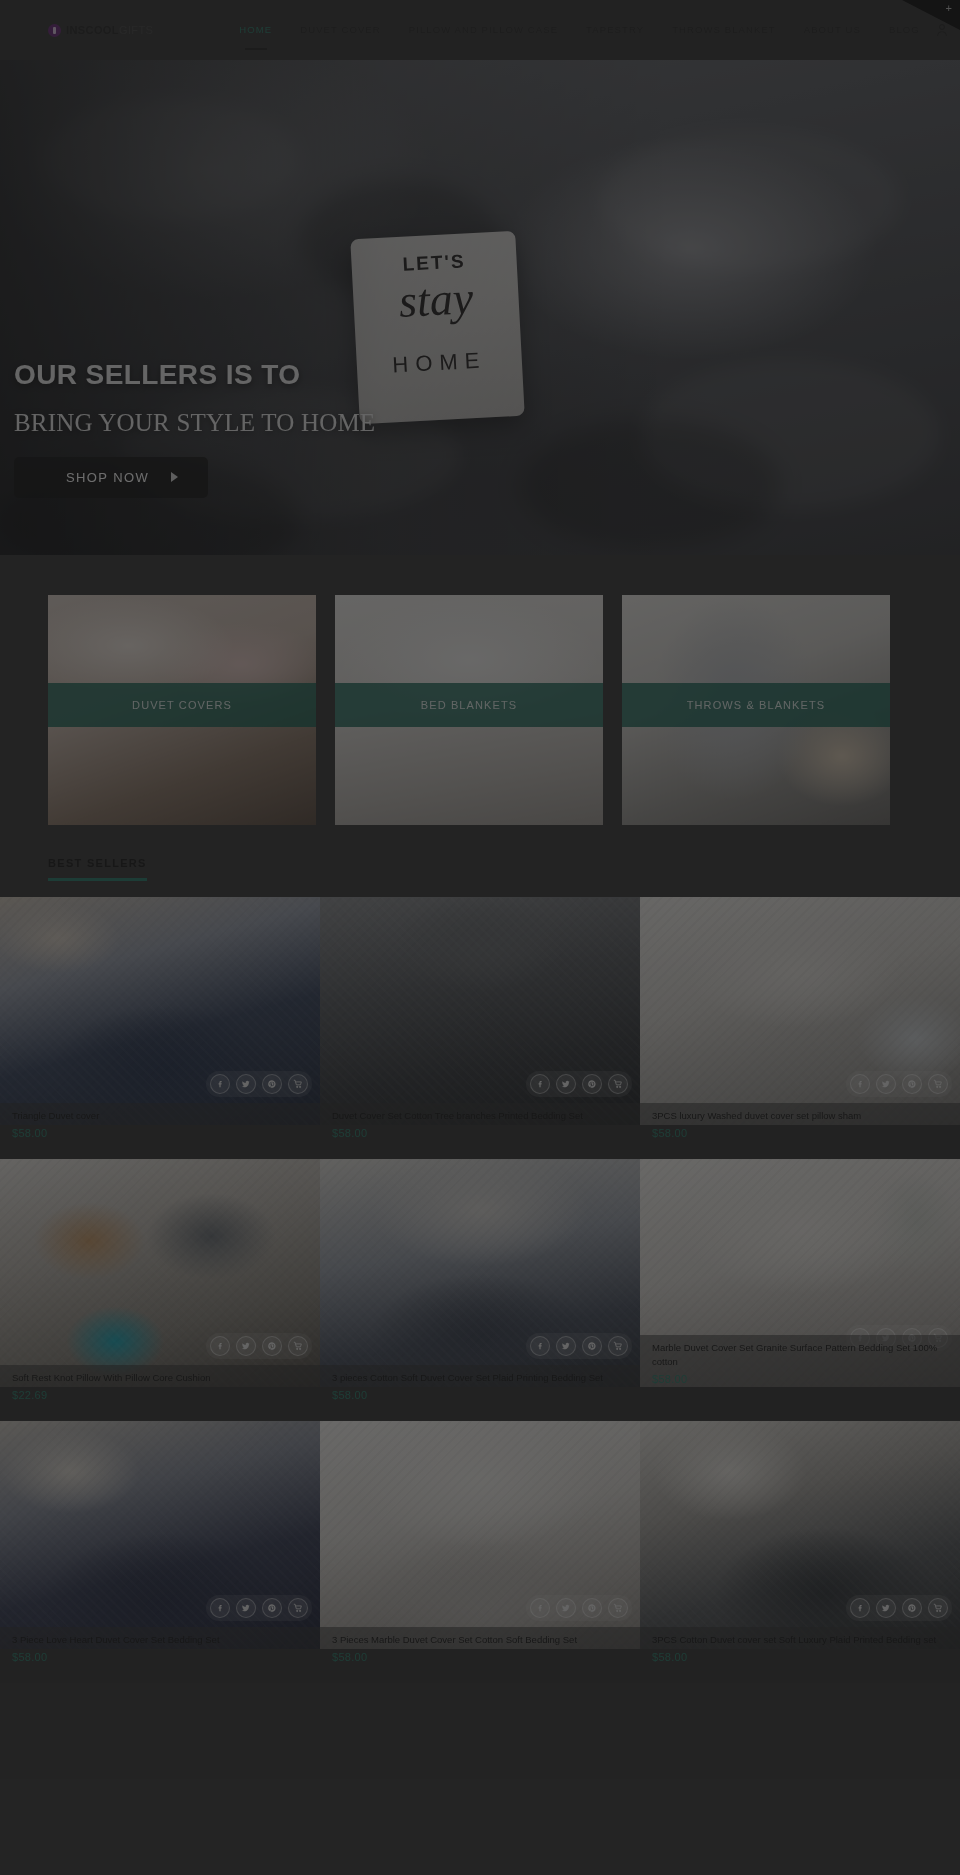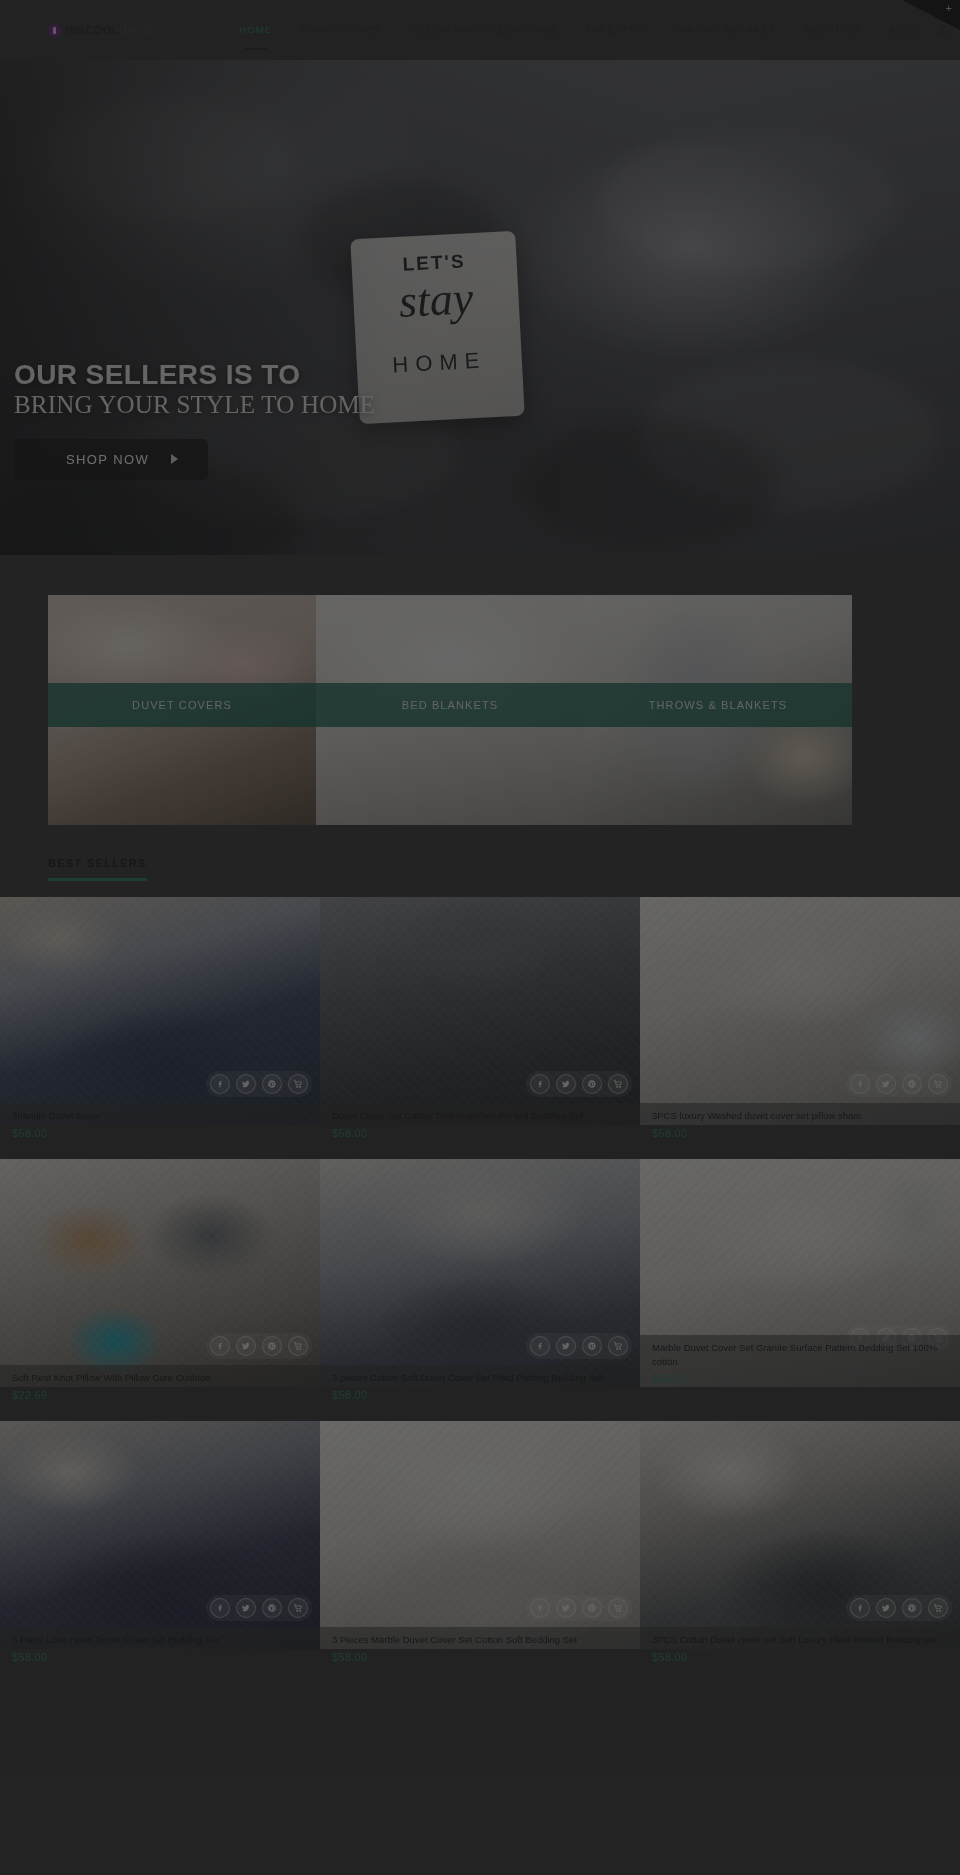--- a/index.html
+++ b/index.html
@@ -110,35 +110,35 @@
     position: absolute; inset: 0;
     background: linear-gradient(90deg, rgba(0,0,0,.55) 0%, rgba(0,0,0,.12) 40%, rgba(0,0,0,0) 70%);
   }
   .hero-copy { position: absolute; left: 14px; top: 300px; z-index: 6; }
   .hero-t1 {
     font-size: 28px; font-weight: bold; color: #e9e9e9; letter-spacing: .4px;
     line-height: 1.1; text-shadow: 0 2px 6px rgba(0,0,0,.5);
   }
   .hero-t2 {
     font-size: 25px; color: #e6e6e6; font-family: "Liberation Serif", serif;
-    letter-spacing: .2px; margin-top: 0; text-shadow: 0 2px 6px rgba(0,0,0,.5);
+    letter-spacing: .2px; margin-top: 18px; text-shadow: 0 2px 6px rgba(0,0,0,.5);
   }
   .shop-btn {
     margin-top: 20px; display: inline-flex; align-items: center; gap: 22px;
     background: rgba(25,25,25,0.78); border-radius: 5px;
     padding: 13px 30px 13px 52px; cursor: pointer;
   }
   .shop-btn span { color: #ffffff; font-size: 13px; letter-spacing: 1.4px; text-align: right; }
   .shop-btn .arrow {
     width: 0; height: 0; border-left: 7px solid #d8d8d8;
     border-top: 5px solid transparent; border-bottom: 5px solid transparent;
   }
 
   
-  .cats { display: flex; padding: 40px 48px 0 48px; }
+  .cats { display: flex; gap: 19px; padding: 40px 48px 0 48px; }
   .cat {
     position: relative; width: 268px; height: 230px; overflow: hidden; cursor: pointer;
   }
   .cat .img { position: absolute; inset: 0; }
   .cat-1 .img {
     background:
       radial-gradient(ellipse 150px 70px at 30% 22%, #efe6de 0%, transparent 70%),
       radial-gradient(ellipse 120px 60px at 72% 30%, #e3c9c4 0%, transparent 70%),
       linear-gradient(160deg,#d9cec6 0%, #c9b9ae 40%, #8d7a6b 72%, #5e4f44 100%);
   }

